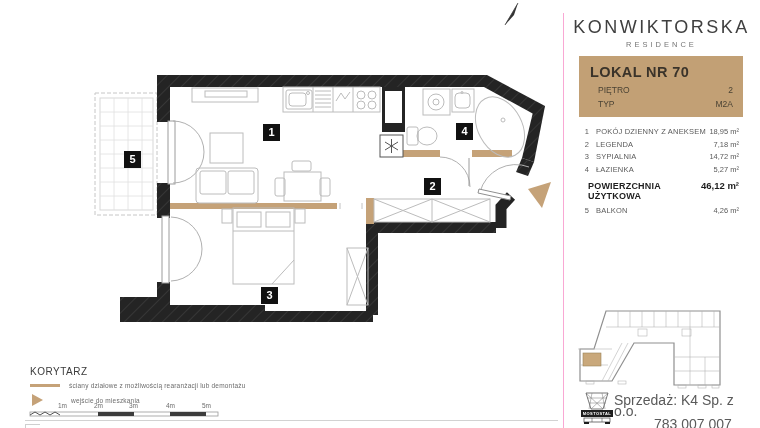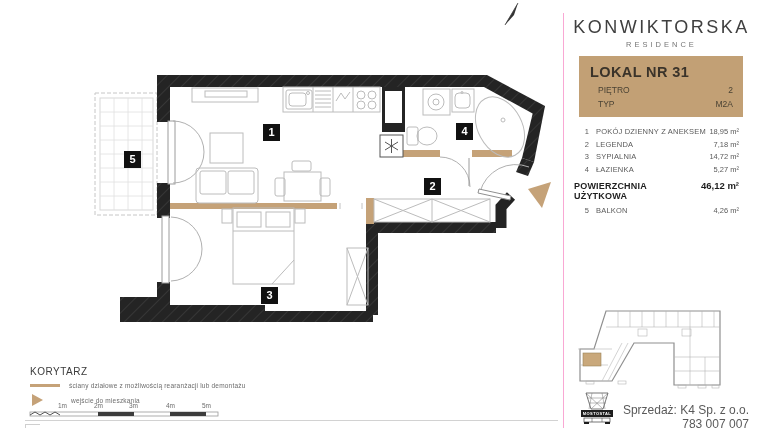--- a/index.html
+++ b/index.html
@@ -15,26 +15,26 @@
          color:#3f3f3f;font-weight:400;}
   .brand-sub{text-align:center;font-size:7.5px;letter-spacing:3px;color:#757575;margin-top:2px;}
   .unit-card{margin:7px 16px 0 15px;background:#c2a075;padding:6px 10px 8px 11px;}
   .unit-title{font-size:14.5px;font-weight:bold;color:#3a332a;letter-spacing:.4px;margin:2px 0 5px;}
   .unit-row{display:flex;justify-content:space-between;font-size:8.5px;color:#4b4334;margin-top:4px;padding-left:8px;}
   .room-list{margin:10px 20px 0 15px;}
   .room-row{display:flex;font-size:7.5px;color:#5a5a5a;margin-top:3.5px;line-height:9px;}
   .room-no{width:10px;text-align:right;margin-right:7px;}
   .room-name{flex:1;letter-spacing:.2px;}
   .room-area{text-align:right;white-space:nowrap;}
-  .total-row{display:flex;margin:6px 20px 0 10px;align-items:baseline;}
+  .total-row{display:flex;margin:6px 20px 0 24px;align-items:baseline;}
   .total-label{flex:1;font-size:9px;font-weight:bold;color:#1e1e1e;letter-spacing:.2px;}
   .total-value{font-size:9.5px;font-weight:bold;color:#1e1e1e;}
   .siteplan{position:absolute;left:14px;top:296px;}
   .contact{position:absolute;left:16px;top:379px;right:10px;display:flex;align-items:flex-start;}
-  .contact-text{flex:1;text-align:right;font-size:12px;color:#5a5a5a;line-height:10.5px;margin-top:13px;}
+  .contact-text{flex:1;text-align:left;font-size:14px;color:#5a5a5a;line-height:10.5px;margin-top:3px;}
   .contact-text .phone{margin-top:3px;padding-left:40px;}
   .partner-cut{position:absolute;left:36px;top:422px;}
   
   .legend{position:absolute;left:30px;top:366px;width:520px;}
   .legend-title{font-size:10px;color:#3a3a3a;letter-spacing:.5px;}
   .legend-row{display:flex;align-items:center;margin-top:5px;}
   .legend-line{width:30px;height:3px;background:#c5a278;margin-right:9px;}
   .legend-tri{width:0;height:0;border-left:11px solid #c5a278;border-top:6px solid transparent;
               border-bottom:6px solid transparent;margin:0 28px 0 2px;}
   .legend-text{font-size:6.5px;color:#6c6c6c;letter-spacing:.2px;}
@@ -251,21 +251,21 @@
   </svg>
 </div>
 <div class="bottom-divider"></div>
 <div class="bottom-mark"></div>
 
 <div class="panel">
   <div class="brand">KONWIKTORSKA</div>
   <div class="brand-sub">RESIDENCE</div>
 
   <div class="unit-card">
-    <div class="unit-title">LOKAL NR 31</div>
+    <div class="unit-title">LOKAL NR 70</div>
     <div class="unit-row">
       <span>PIĘTRO</span>
       <span>2</span>
     </div>
     <div class="unit-row">
       <span>TYP</span>
       <span>M2A</span>
     </div>
   </div>
 

